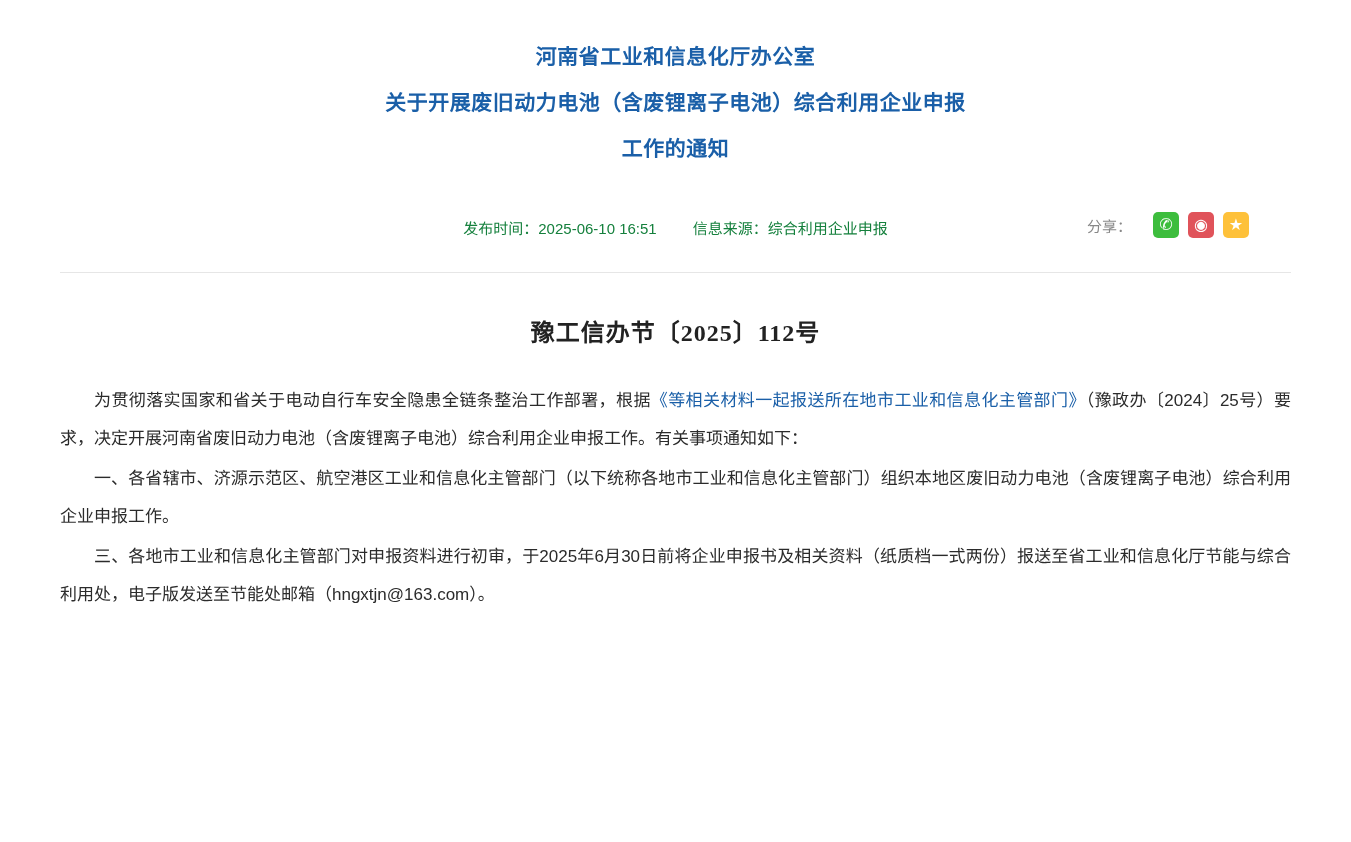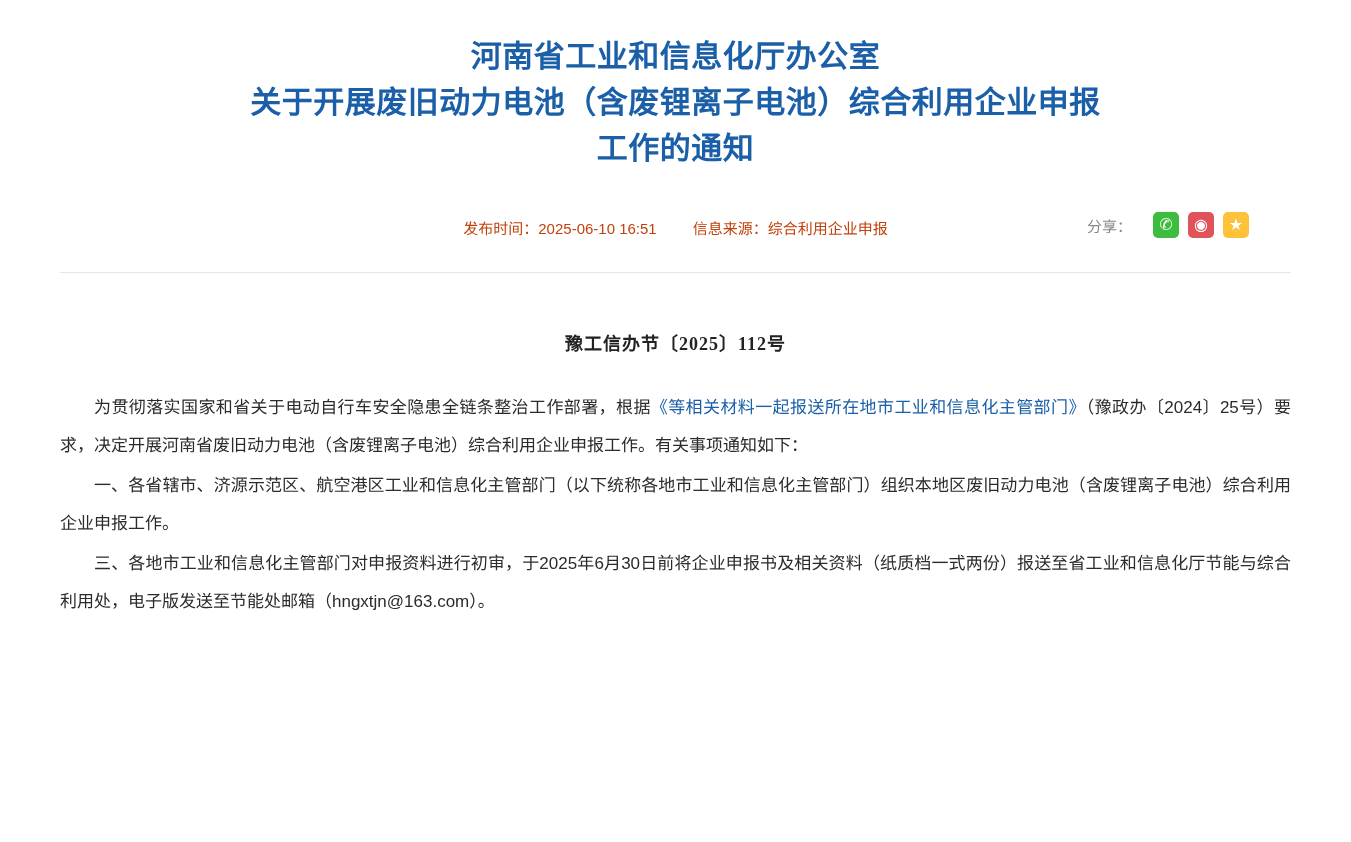--- a/index.html
+++ b/index.html
@@ -18,21 +18,21 @@
     width: 1351px;
     margin: 0 auto;
     position: relative;
   }
   .article-head {
     padding: 34px 60px 0 60px;
   }
   .title {
     text-align: center;
     color: #1a5fa8;
-    font-size: 31px;
+    font-size: 21px;
     line-height: 46px;
     font-weight: 700;
     letter-spacing: 0.5px;
     margin: 0;
     padding: 0 30px;
   }
   .title .tline {
     display: block;
   }
   .meta-row {
@@ -40,21 +40,21 @@
     position: relative;
     height: 34px;
     display: flex;
     align-items: center;
     justify-content: center;
   }
   .meta-center {
     display: flex;
     align-items: center;
     gap: 36px;
-    color: #c2410c;
+    color: #15803d;
     font-size: 15px;
   }
   .meta-item {
     white-space: nowrap;
   }
   .share-box {
     position: absolute;
     right: 42px;
     top: 2px;
     display: flex;
@@ -83,24 +83,24 @@
   .ico-qzone  { background: #fec13a; }
   .ico-glyph {
     font-size: 16px;
   }
   .divider {
     margin: 28px 60px 0 60px;
     border-top: 1px solid #e6e6e6;
   }
   .doc-number {
     text-align: center;
-    margin-top: 56px;
+    margin-top: 40px;
     font-family: "Liberation Serif", "DejaVu Serif", serif;
     font-weight: 700;
-    font-size: 18px;
+    font-size: 24px;
     color: #222222;
     letter-spacing: 1px;
   }
   .body-text {
     margin: 34px 60px 0 60px;
     font-size: 17px;
     line-height: 38px;
     color: #2b2b2b;
     text-align: justify;
   }

